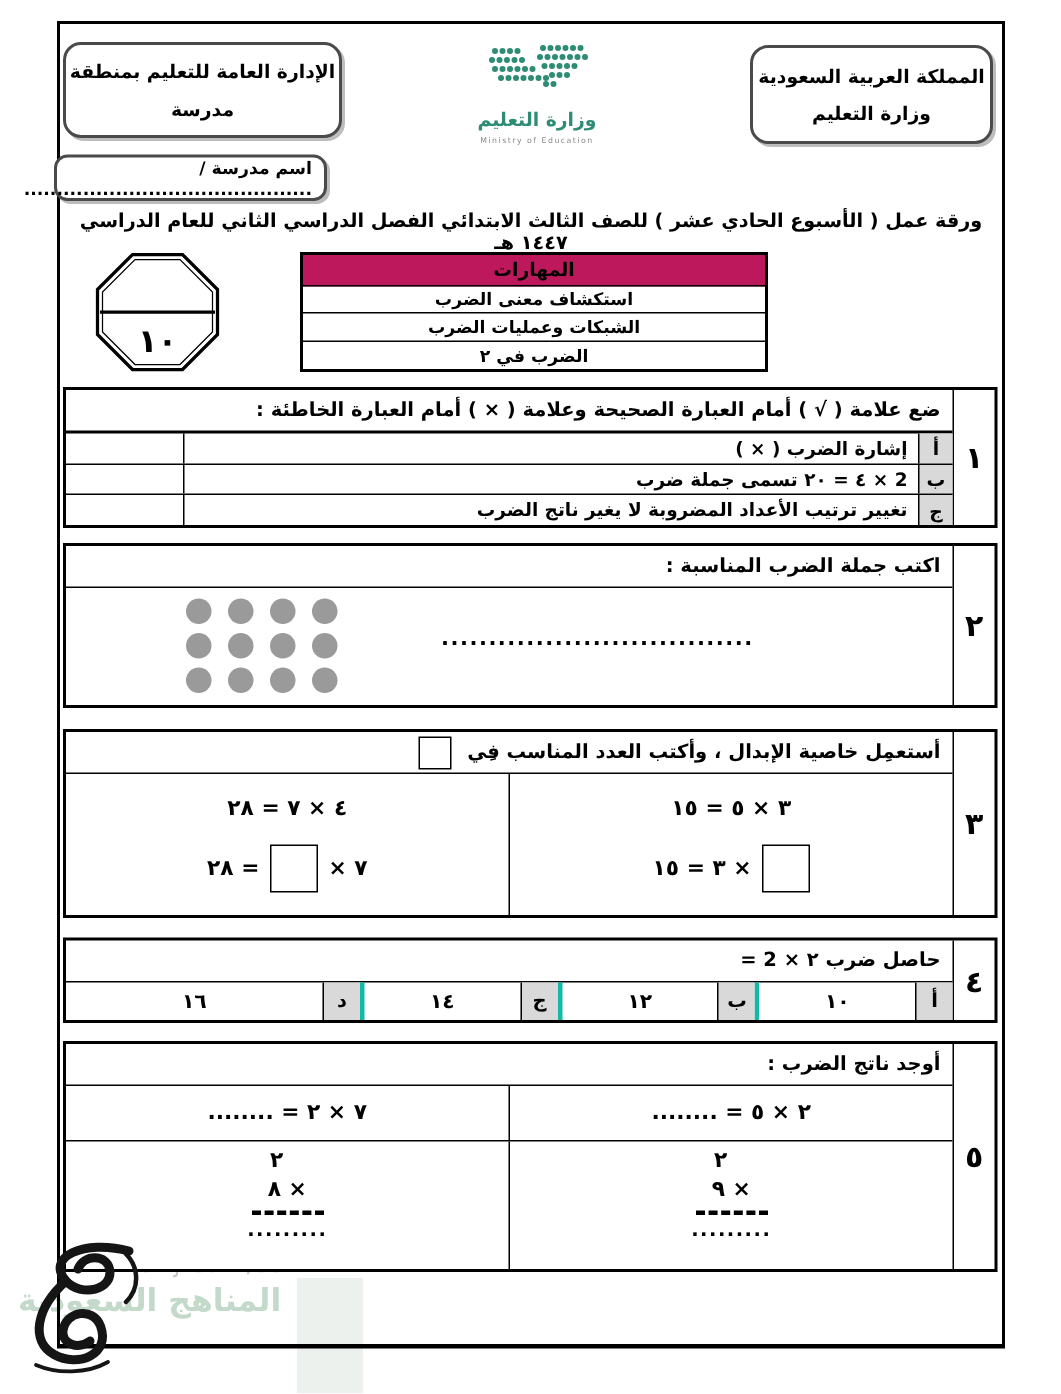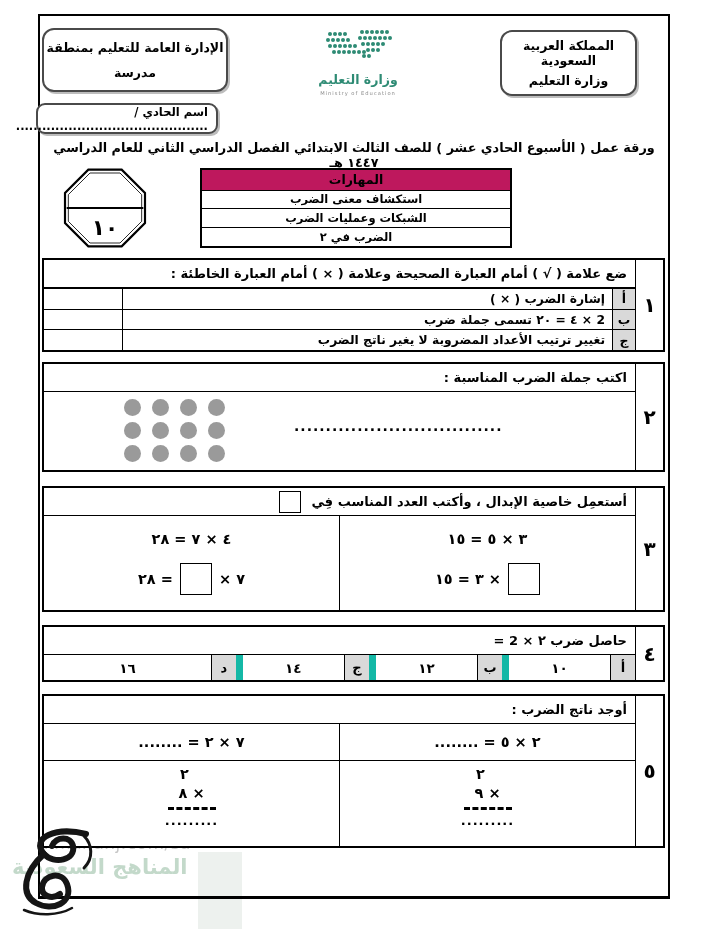--- a/index.html
+++ b/index.html
@@ -17,21 +17,21 @@
   .frame{
     position:absolute;left:38px;top:14px;width:632px;height:885px;
     border:2px solid #000;border-bottom-width:3px;z-index:2;box-sizing:border-box;
   }
   
   .box3d{
     position:absolute;border:2px solid #4a4a4a;border-radius:12px;background:#fff;
     box-shadow:2px 2px 0 0 #bdbdbd;text-align:center;font-weight:bold;font-size:12.5px;
     display:flex;flex-direction:column;justify-content:space-evenly;box-sizing:border-box;
   }
-  .country-box{left:460px;top:14px;width:137px;height:66px}
+  .country-box{left:460px;top:14px;width:162px;height:66px}
   .admin-box{left:2px;top:12px;width:186px;height:64px}
   .name-box{
     position:absolute;left:-4px;top:87px;width:182px;height:31px;border:2px solid #4a4a4a;
     border-radius:9px;box-shadow:2px 2px 0 0 #bdbdbd;display:flex;align-items:center;
     padding:0 8px;font-size:11.5px;font-weight:bold;box-sizing:border-box;background:#fff;
   }
   .logo{position:absolute;left:260px;top:12px;width:115px;height:74px}
   .page-title{position:absolute;left:0;top:124px;width:100%;text-align:center;font-size:12.8px;font-weight:600;letter-spacing:-.2px}
   
   .octagon{position:absolute;left:23px;top:152px;width:84px;height:80px}
@@ -58,21 +58,21 @@
   
   .small-box{width:20px;height:20px;border:1.5px solid #000;background:#fff}
   .q3-body{flex:1;display:flex}
   .q3-col{flex:1;display:flex;flex-direction:column;justify-content:space-evenly;align-items:center}
   .q3-col.left{border-right:1px solid #000}
   .eq{font-size:14.5px;font-weight:bold;display:flex;align-items:center;gap:7px}
   .blank-sq{width:30px;height:30px;border:1.5px solid #000;background:#fff;display:inline-block}
   
   .opts{flex:1;display:flex;align-items:stretch}
   .opt-letter{width:24px;background:#d9d9d9;border-left:1px solid #000;display:flex;align-items:center;justify-content:center;font-weight:bold;font-size:13px}
-  .opt-value{display:flex;align-items:center;justify-content:center;font-weight:bold;font-size:13.5px;border-left:7px solid #14b8a6}
+  .opt-value{display:flex;align-items:center;justify-content:center;font-weight:bold;font-size:13.5px;border-left:3px solid #14b8a6}
   .opt-value.v1,.opt-value.v2,.opt-value.v3{flex:1}
   .opt-value.v4{flex:1.65;border-left:none}
   
   .q5-row1{height:36px;display:flex;border-bottom:1px solid #000}
   .q5-cell{flex:1;display:flex;align-items:center;justify-content:center}
   .q5-cell.left,.q5-col.left{border-right:1px solid #000}
   .q5-row2{flex:1;display:flex}
   .q5-col{flex:1;display:flex;flex-direction:column;align-items:center;padding-top:4px}
   .vline{font-size:14.5px;font-weight:bold;line-height:19px}
   .vline.top{position:relative;left:-7px}
@@ -146,21 +146,21 @@
       <text x="58" y="67" text-anchor="middle" font-size="5.2" fill="#8a8a8a" letter-spacing="1">Ministry of Education</text>
     </svg>
   </div>
 
   <div class="box3d admin-box">
     <div>الإدارة العامة للتعليم بمنطقة</div>
     <div>مدرسة</div>
   </div>
 
   <div class="name-box">
-    <span>اسم الحادي / ............................................</span>
+    <span>اسم مدرسة / ............................................</span>
   </div>
 
   <div class="page-title">ورقة عمل ( الأسبوع الحادي عشر ) للصف الثالث الابتدائي الفصل الدراسي الثاني للعام الدراسي ١٤٤٧ هـ</div>
 
   <div class="octagon">
     <svg width="84" height="80" viewBox="0 0 100 96">
       <polygon points="30,2 70,2 98,30 98,66 70,94 30,94 2,66 2,30" fill="#fff" stroke="#000" stroke-width="2.6"></polygon>
       <polygon points="32,6 68,6 94,32 94,64 68,90 32,90 6,64 6,32" fill="none" stroke="#000" stroke-width="1"></polygon>
       <line x1="4" y1="48" x2="96" y2="48" stroke="#000" stroke-width="2.6"></line>
       <text x="50" y="80" text-anchor="middle" font-size="26" font-weight="bold" fill="#000">١٠</text>

